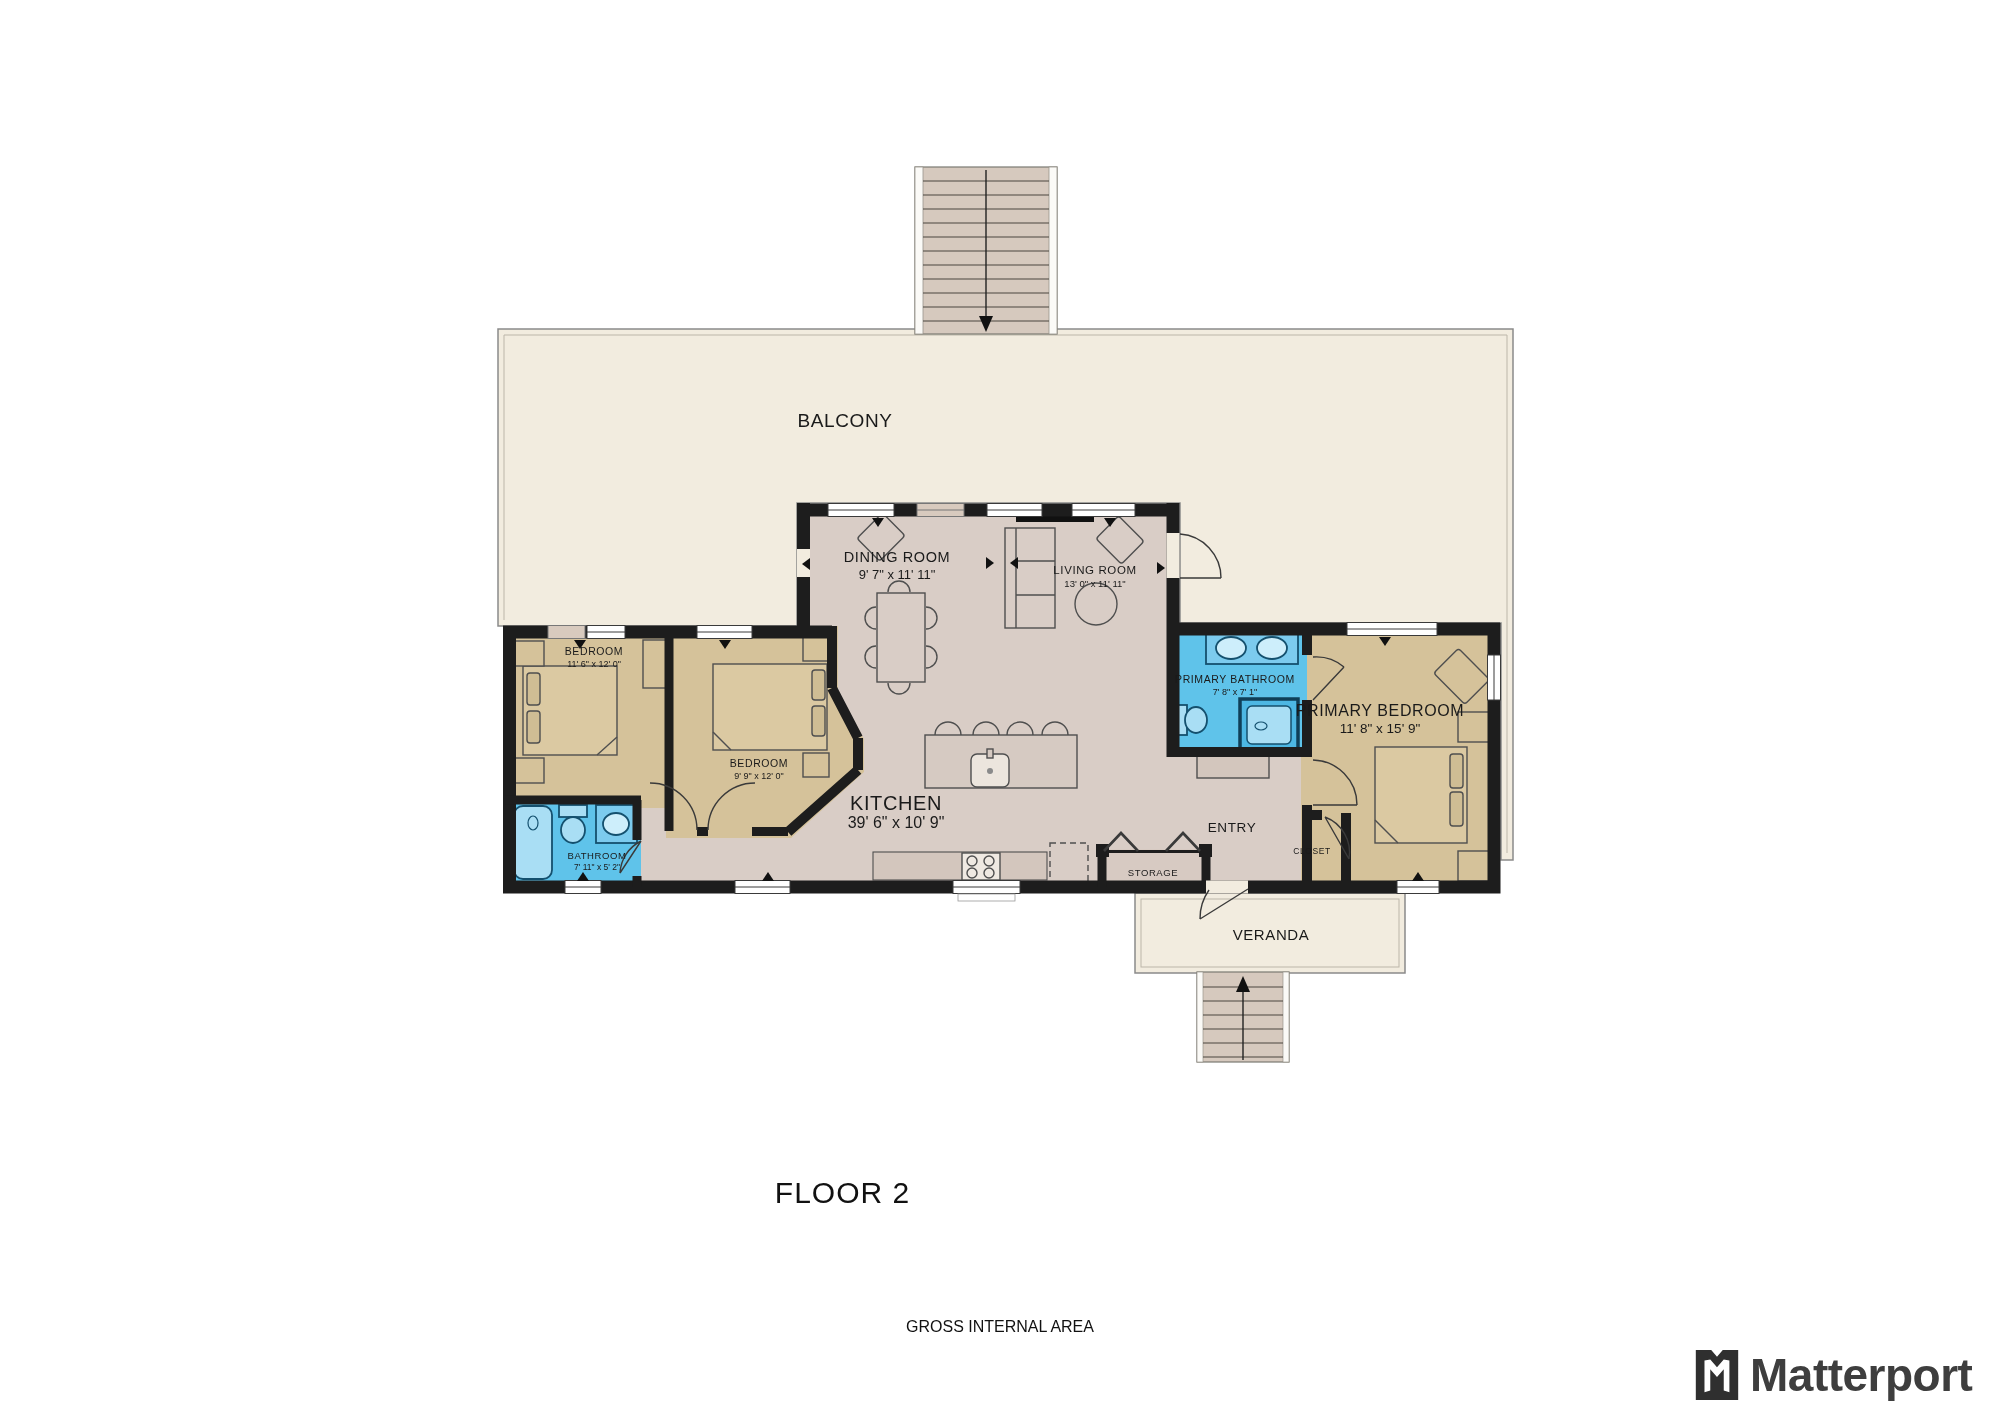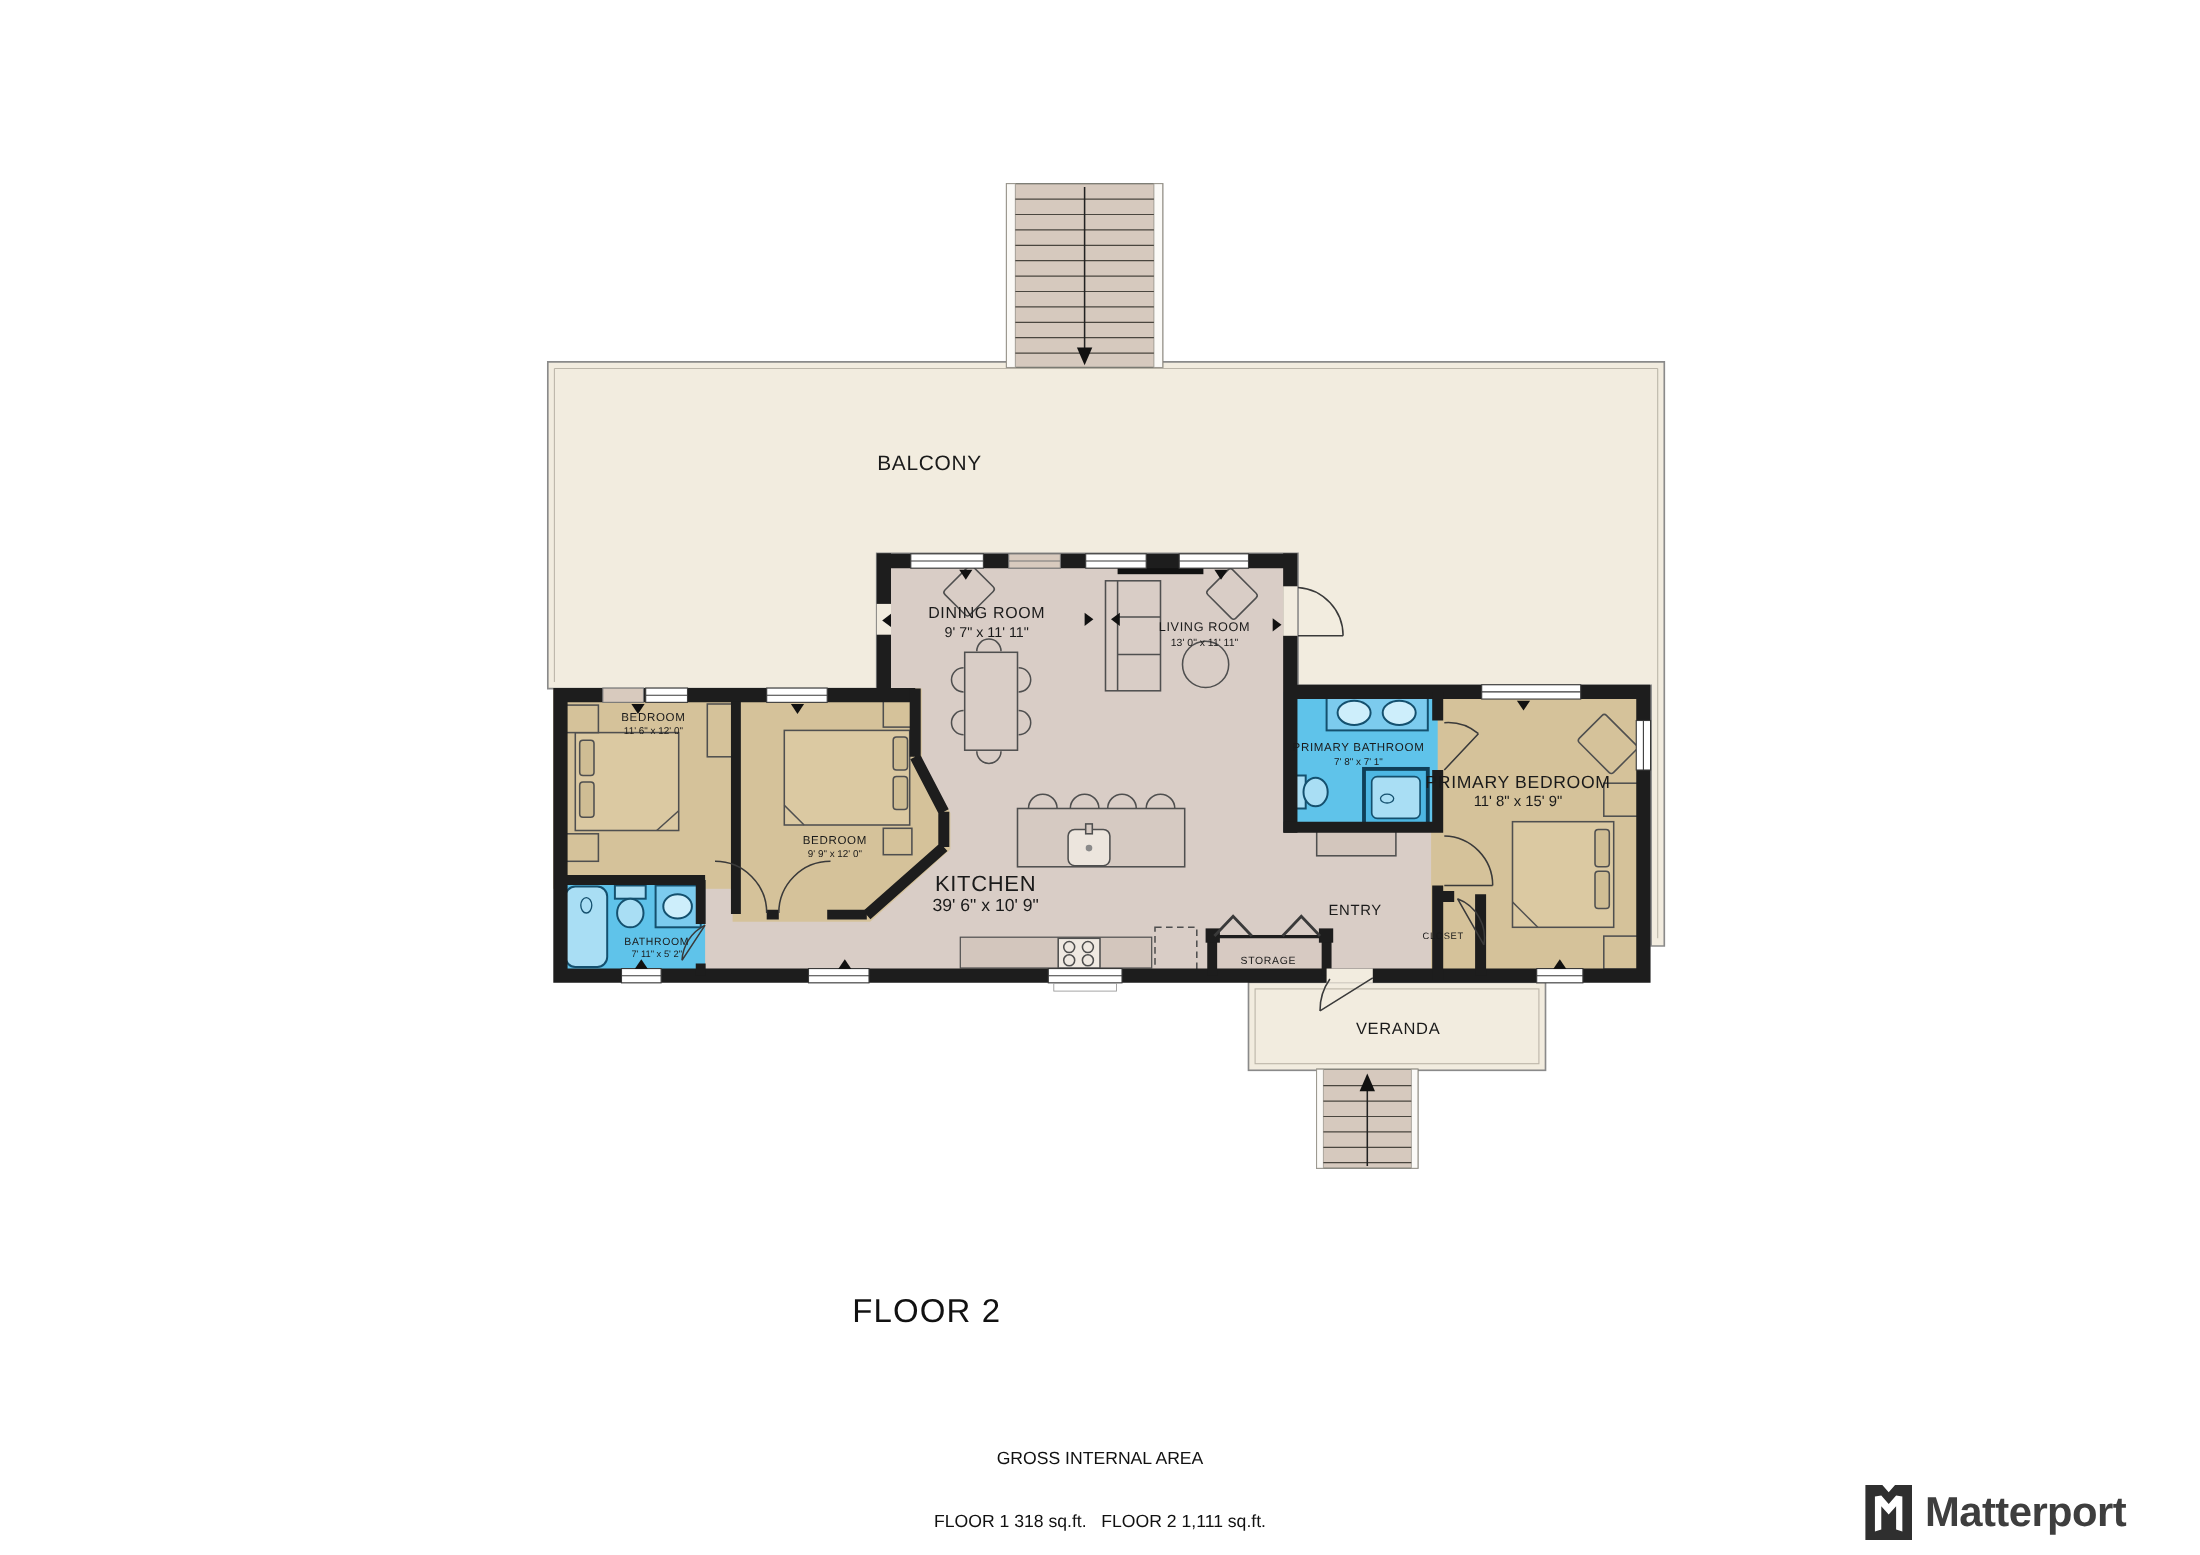--- a/index.html
+++ b/index.html
@@ -5,21 +5,21 @@
   html,body{margin:0;padding:0;background:#fff;}
   body{width:2000px;height:1414px;position:relative;overflow:hidden;
        font-family:"Liberation Sans","DejaVu Sans",sans-serif;color:#1a1a1a;}
   #plan{position:absolute;left:0;top:0;}
   .title{position:absolute;left:0;top:1176px;width:1685px;text-align:center;
          font-size:30px;letter-spacing:1px;color:#111;}
   .summary{position:absolute;left:0;top:1279px;width:2000px;text-align:center;
            font-size:16px;line-height:19px;color:#111;white-space:pre-wrap;}
   .summary div{white-space:pre-wrap;}
   .brand{position:absolute;left:1694px;top:1347px;width:290px;height:56px;display:flex;align-items:center;}
-  .brand-text{font-size:38px;font-weight:bold;color:#3e3e3e;letter-spacing:-0.5px;margin-left:10px;}
+  .brand-text{font-size:46px;font-weight:bold;color:#3e3e3e;letter-spacing:-0.5px;margin-left:10px;}
   svg text{fill:#1a1a1a;}
   .rlabel{letter-spacing:0.6px;}
 </style>
 </head>
 <body>
 
 <svg id="plan" width="2000" height="1414" viewBox="0 0 2000 1414">
 
   <g>
     <polygon points="498,329 1513,329 1513,860 1501,860 1501,623 1180,623 1180,503 797,503 797,626 498,626" fill="#f2ecdf" stroke="#8a8a8a" stroke-width="1.5"></polygon>
@@ -263,21 +263,20 @@
     <text class="rlabel" x="1312" y="854" font-size="8.5">CLOSET</text>
     <text class="rlabel" x="1153" y="876" font-size="9.5">STORAGE</text>
     <text class="rlabel" x="1271" y="940" font-size="15">VERANDA</text>
   </g>
 </svg>
 
 <div class="title">FLOOR 2</div>
 
 <div class="summary">
   <div>GROSS INTERNAL AREA</div>
-  <div>FLOOR 1 318 sq.ft.   FLOOR 2 1,111 sq.ft.</div>
   
   
   
   
 </div>
 
 <div class="brand">
   <svg width="46" height="52" viewBox="0 0 46 54">
     <polygon points="36,4 43,9 43,49 36,45" fill="#9b9b9b"></polygon>
     <path fill-rule="evenodd" fill="#2f2f2f" d="M1,1 H45 V53 H1 Z

